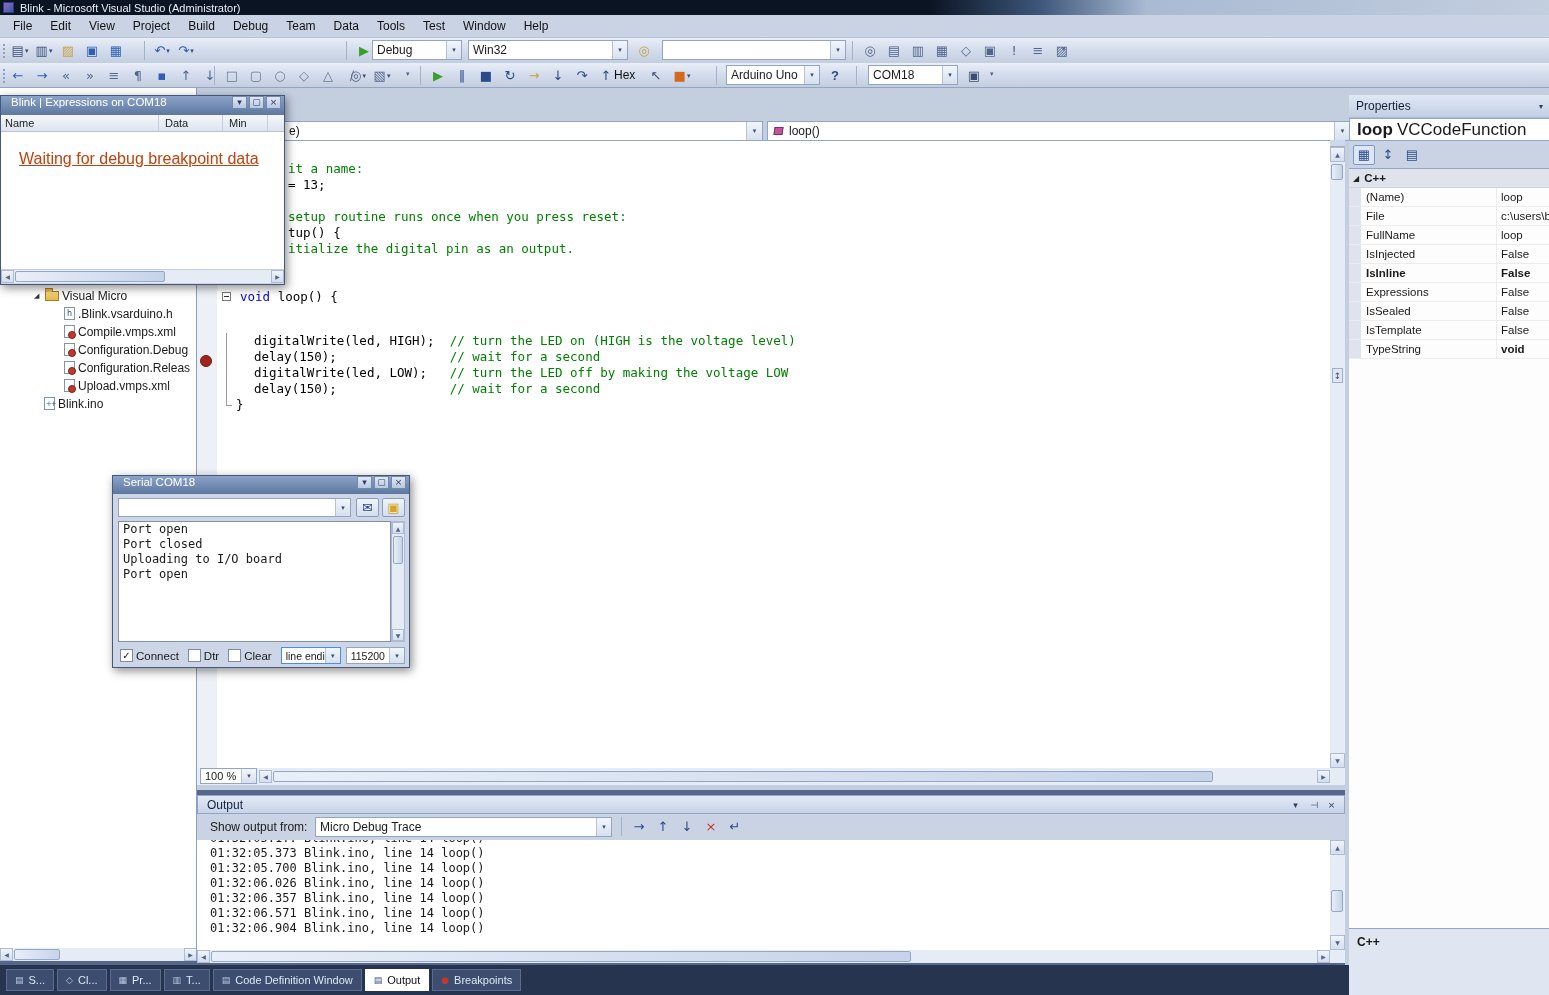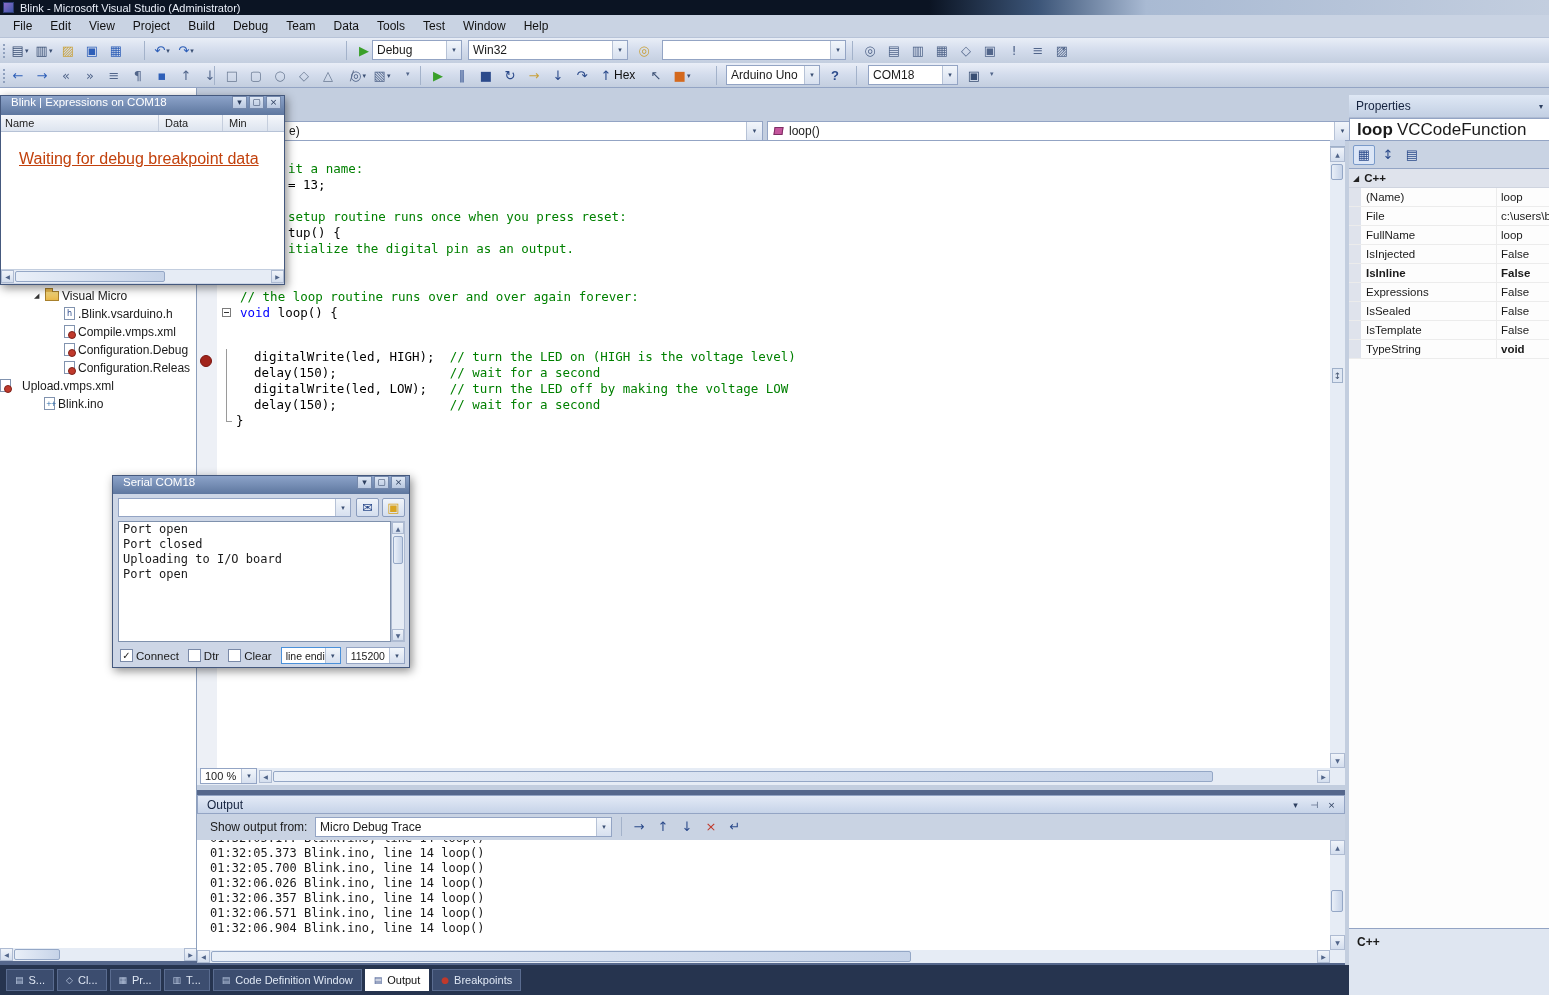--- a/index.html
+++ b/index.html
@@ -379,21 +379,21 @@
         <span class="tree-label">Compile.vmps.xml</span>
       </div>
       <div class="tree-row" style="top: 253px; padding-left: 64px;">
         <span class="ico-doc ico-xml"></span>
         <span class="tree-label">Configuration.Debug</span>
       </div>
       <div class="tree-row" style="top: 271px; padding-left: 64px;">
         <span class="ico-doc ico-xml"></span>
         <span class="tree-label">Configuration.Releas</span>
       </div>
-      <div class="tree-row" style="top: 289px;  gap: 8px;">
+      <div class="tree-row" style="top: 289px; padding-left: 64px;">
         <span class="ico-doc ico-xml"></span>
         <span class="tree-label">Upload.vmps.xml</span>
       </div>
       <div class="tree-row" style="top: 307px; padding-left: 44px;">
         <span class="ico-doc ico-ino"></span>
         <span class="tree-label">Blink.ino</span>
       </div>
     </div>
 
   <div class="editor-group">
@@ -414,21 +414,20 @@
         </div>
       <div class="code-lines">
           <div class="code-line" style="padding-left: 70px;"><span class="c-com">it a name:</span></div>
           <div class="code-line" style="padding-left: 70px;"><span class="c-pl">= 13;</span></div>
           <div class="code-line" style="padding-left: 0px;"></div>
           <div class="code-line" style="padding-left: 70px;"><span class="c-com">setup routine runs once when you press reset:</span></div>
           <div class="code-line" style="padding-left: 70px;"><span class="c-pl">tup() {</span></div>
           <div class="code-line" style="padding-left: 70px;"><span class="c-com">itialize the digital pin as an output.</span></div>
           <div class="code-line" style="padding-left: 18px;"><span class="fold-end"></span><span class="c-pl">}</span></div>
           <div class="code-line" style="padding-left: 0px;"></div>
-          <div class="code-line" style="padding-left: 22px;"><span class="c-com">// the loop routine runs over and over again forever:</span></div>
           <div class="code-line" style="padding-left: 22px;"><span class="fold-box"></span><span class="c-kw">void</span><span class="c-pl"> loop() {</span></div>
           <div class="code-line" style="padding-left: 36px; margin-top: 28px;"><span class="fold-line"></span><span class="c-pl">digitalWrite(led, HIGH);  </span><span class="c-com">// turn the LED on (HIGH is the voltage level)</span></div>
           <div class="code-line" style="padding-left: 36px;"><span class="fold-line"></span><span class="c-pl">delay(150);               </span><span class="c-com">// wait for a second</span></div>
           <div class="code-line" style="padding-left: 36px;"><span class="fold-line"></span><span class="c-pl">digitalWrite(led, LOW);   </span><span class="c-com">// turn the LED off by making the voltage LOW</span></div>
           <div class="code-line" style="padding-left: 36px;"><span class="fold-line"></span><span class="c-pl">delay(150);               </span><span class="c-com">// wait for a second</span></div>
           <div class="code-line" style="padding-left: 18px;"><span class="fold-end"></span><span class="c-pl">}</span></div>
         </div>
     </div>
     <div class="vscroll">
       <div class="split-grip"></div>

